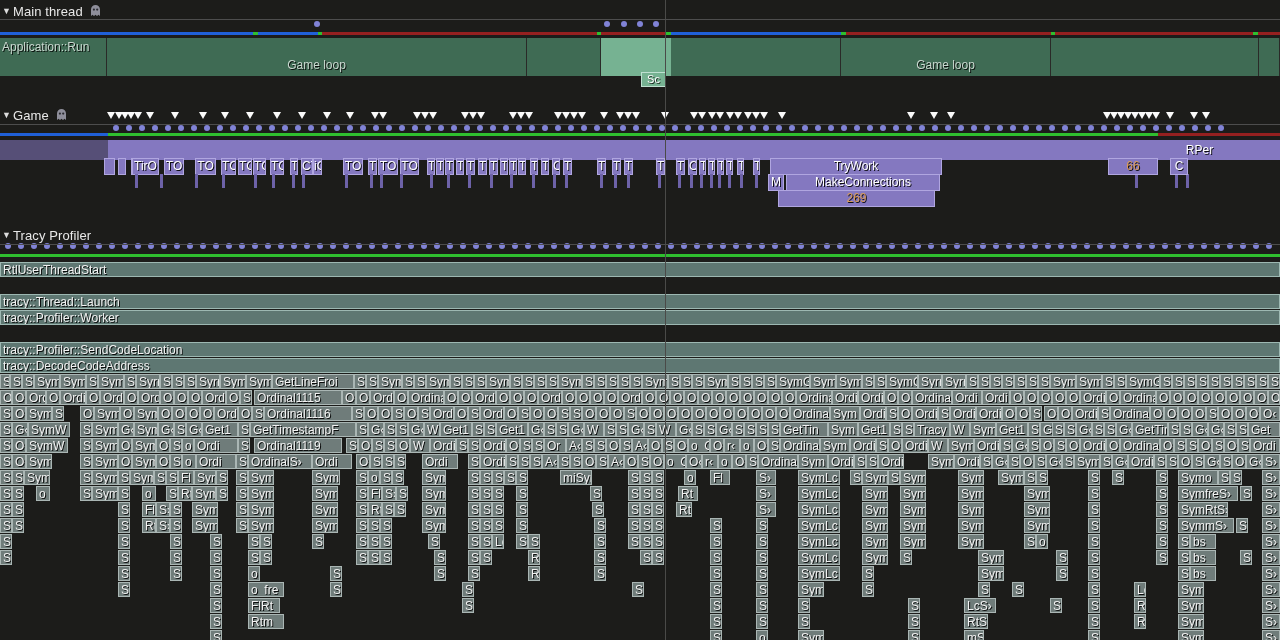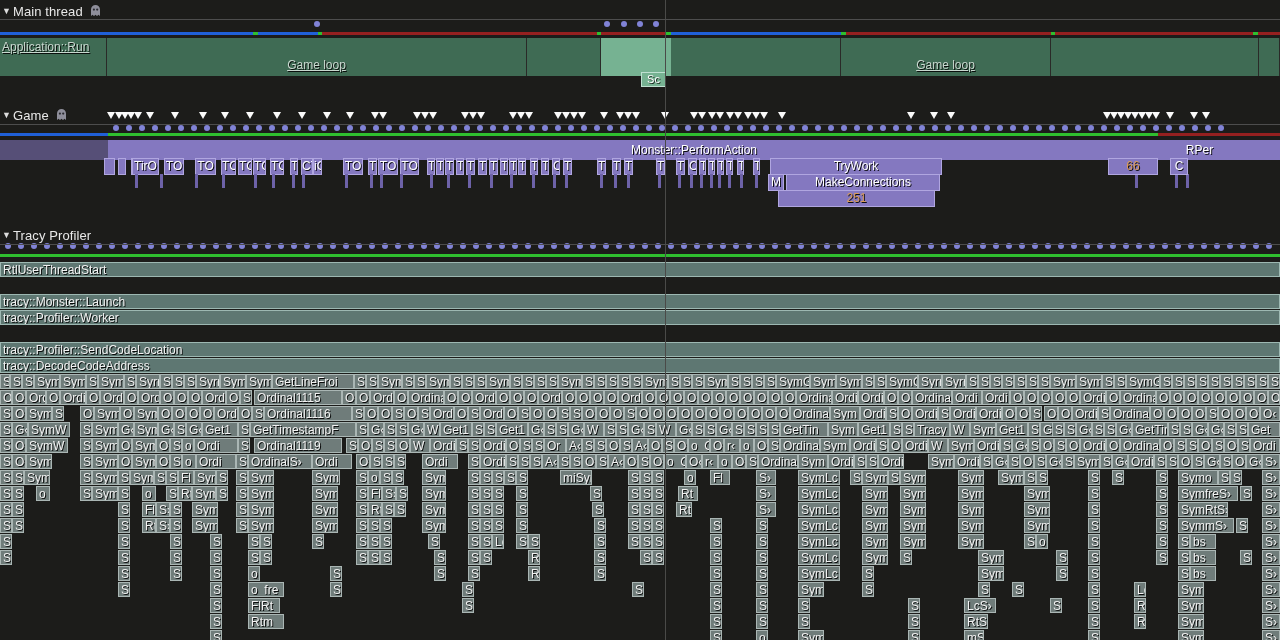--- a/index.html
+++ b/index.html
@@ -23,21 +23,21 @@
        border-right:4px solid transparent;border-top:7px solid #fafafa;top:0;}
   .dotrow{position:absolute;height:10px;}
   .dot{position:absolute;width:6px;height:6px;border-radius:50%;background:#8183d6;top:1px;}
   .fbar{position:absolute;height:3px;}
   .fseg{position:absolute;height:3px;top:0;}
 
   
   .zband{position:absolute;}
   .zb{position:absolute;top:0;bottom:0;box-sizing:border-box;}
   .zlabel{position:absolute;white-space:nowrap;overflow:hidden;
-      font-size:12px;line-height:16px;text-decoration:underline;}
+      font-size:12px;line-height:16px;}
   .shade{text-shadow:1px 1px 0 rgba(0,0,0,.85);}
 
   
   .mt1{background:#3f6b54;border-right:1px solid #2a2a28;}
   .mt-hl{background:#76b292;}
   .mt-lab{color:#c8d8cf;}
 
   
   .pband-dark{background:#564f77;}
   .pband-light{background:#8478c0;}
@@ -300,21 +300,20 @@
       <div class="dot" style="left: 1218px;"></div>
     </div>
   <div id="gt-frames" style="position:absolute;top:133px;left:0;width:1280px;height:3px;">
       <div style="position: absolute; left: 0px; width: 108px; height: 3px; background: rgb(32, 96, 216);"></div>
       <div style="position: absolute; left: 108px; width: 1050px; height: 3px; background: rgb(47, 191, 47);"></div>
       <div style="position: absolute; left: 1158px; width: 122px; height: 3px; background: rgb(149, 32, 32);"></div>
     </div>
 
   <div class="pband-dark" id="gt-band-dark" style="position: absolute; top: 140px; height: 20px; left: 0px; width: 108px;"></div>
   <div class="pband-light" id="gt-band-light" style="position: absolute; top: 140px; height: 20px; left: 108px; width: 1172px;"></div>
-  <div class="pz-lab" id="gt-main-label" style="position: absolute; top: 143px; left: 108px; width: 1172px;">Monster::PerformAction</div>
 
   <div id="gt-zones" style="position:absolute;top:158px;left:0;width:1280px;height:17px;">
       <div class="pz" style="left: 104px; width: 11px; top: 0px; height: 17px;">
         <div class="pz-lab" style="width: 100%;"></div>
       </div>
       <div class="pz" style="left: 118px; width: 8px; top: 0px; height: 17px;">
         <div class="pz-lab" style="width: 100%;"></div>
       </div>
       <div class="pz" style="left: 131px; width: 9px; top: 0px; height: 17px;">
         <div class="pz-lab" style="width: 100%;">TirO</div>
@@ -484,21 +483,21 @@
       <div class="pz" style="left: 770px; width: 172px; top: 158px; height: 17px;">
         <div class="pz-lab" style="width: 100%; line-height: 15px;">TryWork</div>
       </div>
       <div class="pz" style="left: 768px; width: 16px; top: 174px; height: 17px;">
         <div class="pz-lab" style="width: 100%; line-height: 15px;">M</div>
       </div>
       <div class="pz" style="left: 786px; width: 154px; top: 174px; height: 17px;">
         <div class="pz-lab" style="width: 100%; line-height: 15px;">MakeConnections</div>
       </div>
       <div class="pz" style="left: 778px; width: 157px; top: 190px; height: 17px;">
-        <div class="orange" style="width: 100%; line-height: 15px;">251</div>
+        <div class="orange" style="width: 100%; line-height: 15px;">269</div>
       </div>
       <div class="pz" style="left: 1108px; width: 50px; top: 158px; height: 17px;">
         <div class="orange" style="width: 100%; line-height: 15px;">66</div>
       </div>
       <div class="pz" style="left: 1170px; width: 18px; top: 158px; height: 17px;">
         <div class="pz-lab" style="width: 100%; line-height: 15px;">C</div>
       </div>
     </div>
   <div class="pz-lab" id="gt-rper" style="position: absolute; left: 1182px; width: 35px; top: 143px;">RPer</div>
 
@@ -605,21 +604,21 @@
       <div class="dot" style="left: 1214px;"></div>
       <div class="dot" style="left: 1227px;"></div>
       <div class="dot" style="left: 1240px;"></div>
       <div class="dot" style="left: 1253px;"></div>
       <div class="dot" style="left: 1266px;"></div>
     </div>
   <div class="greenline" id="tp-green" style="top: 254px; left: 0px; width: 1280px;"></div>
 
   <div id="tp-stack" style="position:absolute;top:0;left:0;width:1280px;height:640px;">
       <div class="cz" style="left: 0px; width: 1280px; top: 262px; height: 15px;">RtlUserThreadStart</div>
-      <div class="cz" style="left: 0px; width: 1280px; top: 294px; height: 15px;">tracy::Monster::Launch</div>
+      <div class="cz" style="left: 0px; width: 1280px; top: 294px; height: 15px;">tracy::Thread::Launch</div>
       <div class="cz" style="left: 0px; width: 1280px; top: 310px; height: 15px;">tracy::Profiler::Worker</div>
       <div class="cz" style="left: 0px; width: 1280px; top: 342px; height: 15px;">tracy::Profiler::SendCodeLocation</div>
       <div class="cz" style="left: 0px; width: 1280px; top: 358px; height: 15px;">tracy::DecodeCodeAddress</div>
     </div>
   <div id="tp-dense" style="position:absolute;top:0;left:0;width:1280px;height:640px;">
       <div class="cz grey" style="left: 0px; width: 10px; top: 374px; height: 15px;">S›</div>
       <div class="cz grey" style="left: 10px; width: 12px; top: 374px; height: 15px;">S›</div>
       <div class="cz grey" style="left: 22px; width: 12px; top: 374px; height: 15px;">S›</div>
       <div class="cz grey" style="left: 34px; width: 26px; top: 374px; height: 15px;">Sym</div>
       <div class="cz grey" style="left: 60px; width: 26px; top: 374px; height: 15px;">Sym</div>

